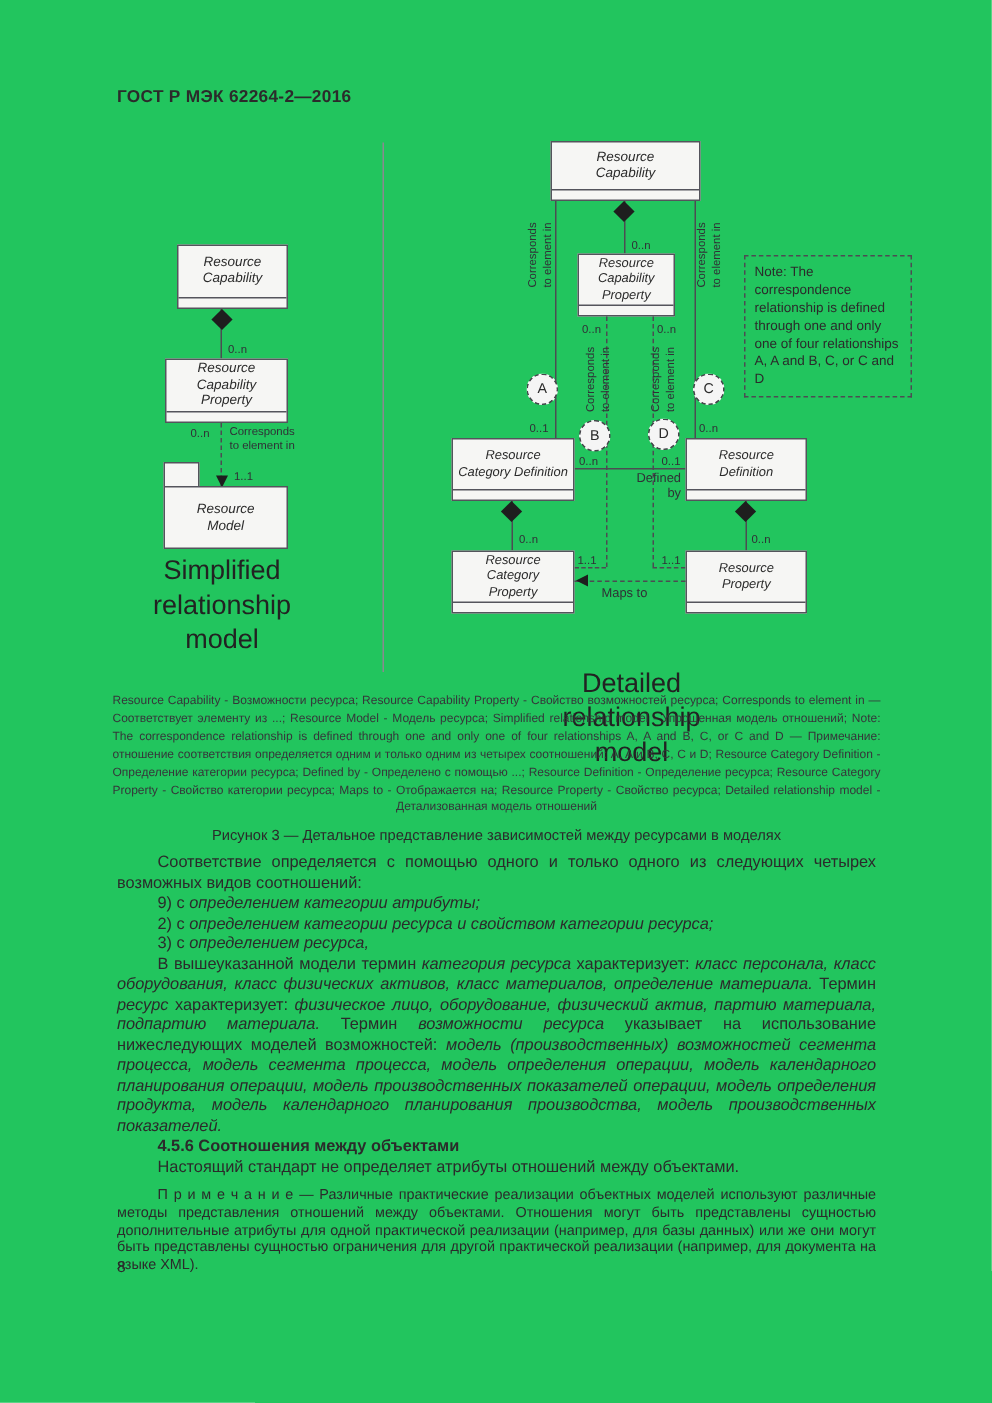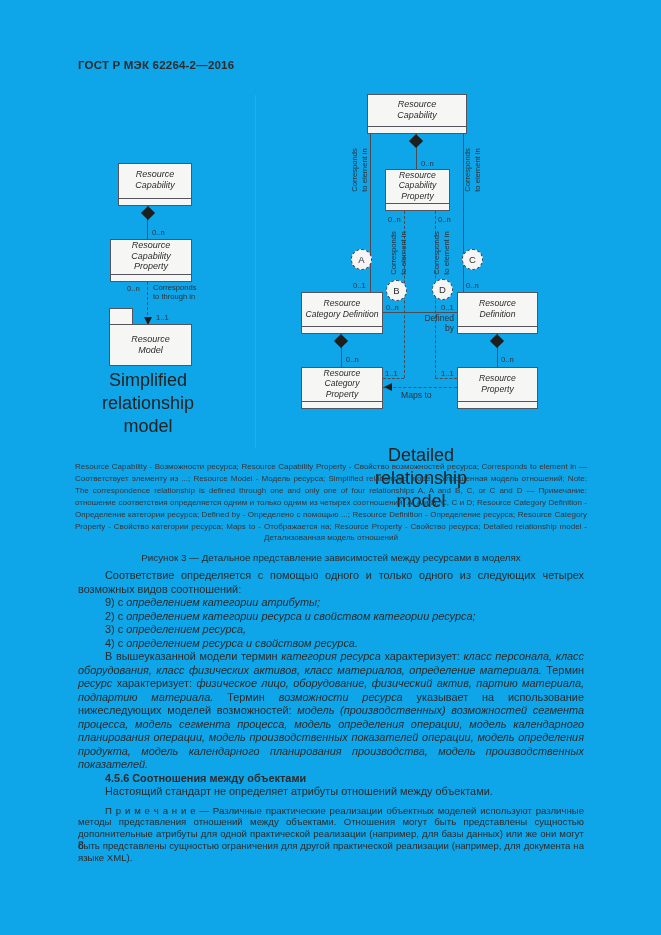--- a/index.html
+++ b/index.html
@@ -1,16 +1,16 @@
 <!DOCTYPE html>
 <html><head>
 <meta charset="utf-8">
 <style>
   html,body{margin:0;padding:0;}
-  .page{position:relative;width:661px;height:935px;background:#0ea5e9;
+  .page{position:relative;width:661px;height:935px;background:#22c55e;
         font-family:"Liberation Sans",sans-serif;color:#2b2b2b;overflow:hidden;}
   
   .ubox{position:absolute;border:1px solid #54545c;background:#f6f6f4;box-sizing:border-box;
         display:flex;align-items:center;justify-content:center;text-align:center;
         font-style:italic;font-size:9px;line-height:1.22;white-space:pre-line;padding-bottom:9px;}
   .ubox::after{content:"";position:absolute;left:0;right:0;bottom:6px;border-top:1px solid #54545c;}
   .pkg{position:absolute;border:1px solid #54545c;background:#f6f6f4;box-sizing:border-box;
        display:flex;align-items:center;justify-content:center;text-align:center;
        font-style:italic;font-size:9px;line-height:1.25;white-space:pre-line;}
   .vline{position:absolute;width:0;border-left:1px solid #4c4c52;}
@@ -56,21 +56,21 @@
 Capability</div>
   <div class="vline" style="left:147px;top:206px;height:33px;"></div>
   <div class="diamond" style="left:143px;top:208px;"></div>
   <div class="mult" style="left:152px;top:228px;">0..n</div>
   <div class="ubox" style="left:110px;top:239px;width:82px;height:43px;">Resource
 Capability
 Property</div>
   <div class="vline dashv" style="left:147px;top:282px;height:43px;"></div>
   <div class="mult" style="left:127px;top:284px;">0..n</div>
   <div class="mult" style="left:153px;top:283px;white-space:pre-line;">Corresponds
-to through in</div>
+to element in</div>
   <div class="arrow-down" style="left:144px;top:317px;"></div>
   <div class="mult" style="left:156px;top:313px;">1..1</div>
   <div class="pkg" style="left:109px;top:308px;width:24px;height:17px;"></div>
   <div class="pkg" style="left:109px;top:324px;width:83px;height:42px;">Resource
 Model</div>
   <div class="dcaption" style="left:75px;top:369px;width:146px;">Simplified relationship
 model</div>
 
   <div class="vline" style="left:255px;top:95px;height:353px;border-left-color:#8a8a8f;"></div>
 
@@ -132,33 +132,33 @@
 Property</div>
   <div class="ubox" style="left:457px;top:367px;width:81px;height:42px;font-size:8.6px;">Resource
 Property</div>
 
   <div class="hline dashh" style="left:383px;top:387px;width:74px;"></div>
   <div class="arrow-left" style="left:384px;top:383px;"></div>
   <div class="mult" style="left:385px;top:369px;">1..1</div>
   <div class="mult" style="left:441px;top:369px;">1..1</div>
   <div class="mult" style="left:401px;top:390px;font-size:8.6px;">Maps to</div>
 
+  <div class="notebox" style="left:496px;top:170px;width:112px;">Note: The correspondence relationship is defined through one and only one of four relationships A, A and B, C, or C and D</div>
 
   <div class="dcaption" style="left:350px;top:426px;width:142px;margin-top:18px;">Detailed relationship
 model</div>
 
   <div class="legend">Resource Capability - Возможности ресурса; Resource Capability Property - Свойство возможностей ресурса; Corresponds to element in — Соответствует элементу из ...; Resource Model - Модель ресурса; Simplified relationship model - Упрощенная модель отношений; Note: The correspondence relationship is defined through one and only one of four relationships A, A and B, C, or C and D — Примечание: отношение соответствия определяется одним и только одним из четырех соотношений: A, A и B, C, C и D; Resource Category Definition - Определение категории ресурса; Defined by - Определено с помощью ...; Resource Definition - Определение ресурса; Resource Category Property - Свойство категории ресурса; Maps to - Отображается на; Resource Property - Свойство ресурса; Detailed relationship model - Детализованная модель отношений</div>
   <div class="figcap">Рисунок 3 — Детальное представление зависимостей между ресурсами в моделях</div>
 
   <div class="bodytext">
     <p><span>Соответствие определяется с помощью одного и только одного из следующих четырех возможных видов соотношений:</span></p>
     <div class="li"><span>9) с </span><span style="font-style: italic;">определением категории атрибуты;</span></div>
     <div class="li"><span>2) с </span><span style="font-style: italic;">определением категории ресурса и свойством категории ресурса;</span></div>
     <div class="li"><span>3) с </span><span style="font-style: italic;">определением ресурса,</span></div>
-    <div class="li"><span>4) с </span><span style="font-style: italic;">определением ресурса и свойством ресурса.</span></div>
     <p><span>В вышеуказанной модели термин </span><span style="font-style: italic;">категория ресурса</span><span> характеризует: </span><span style="font-style: italic;">класс персонала, класс оборудования, класс физических активов, класс материалов, определение материала.</span><span> Термин </span><span style="font-style: italic;">ресурс</span><span> характеризует: </span><span style="font-style: italic;">физическое лицо, оборудование, физический актив, партию материала, подпартию материала.</span><span> Термин </span><span style="font-style: italic;">возможности ресурса</span><span> указывает на использование нижеследующих моделей возможностей: </span><span style="font-style: italic;">модель (производственных) возможностей сегмента процесса, модель сегмента процесса, модель определения операции, модель календарного планирования операции, модель производственных показателей операции, модель определения продукта, модель календарного планирования производства, модель производственных показателей.</span></p>
     <p class="hd">4.5.6 Соотношения между объектами</p>
     <p><span>Настоящий стандарт не определяет атрибуты отношений между объектами.</span></p>
     <p class="notepara"><span>П р и м е ч а н и е  —  Различные практические реализации объектных моделей используют различные методы представления отношений между объектами. Отношения могут быть представлены сущностью дополнительные атрибуты для одной практической реализации (например, для базы данных) или же они могут быть представлены сущностью ограничения для другой практической реализации (например, для документа на языке XML).</span></p>
   </div>
 
   <div class="pagenum">8</div>
 </div>
 
 </body></html>

